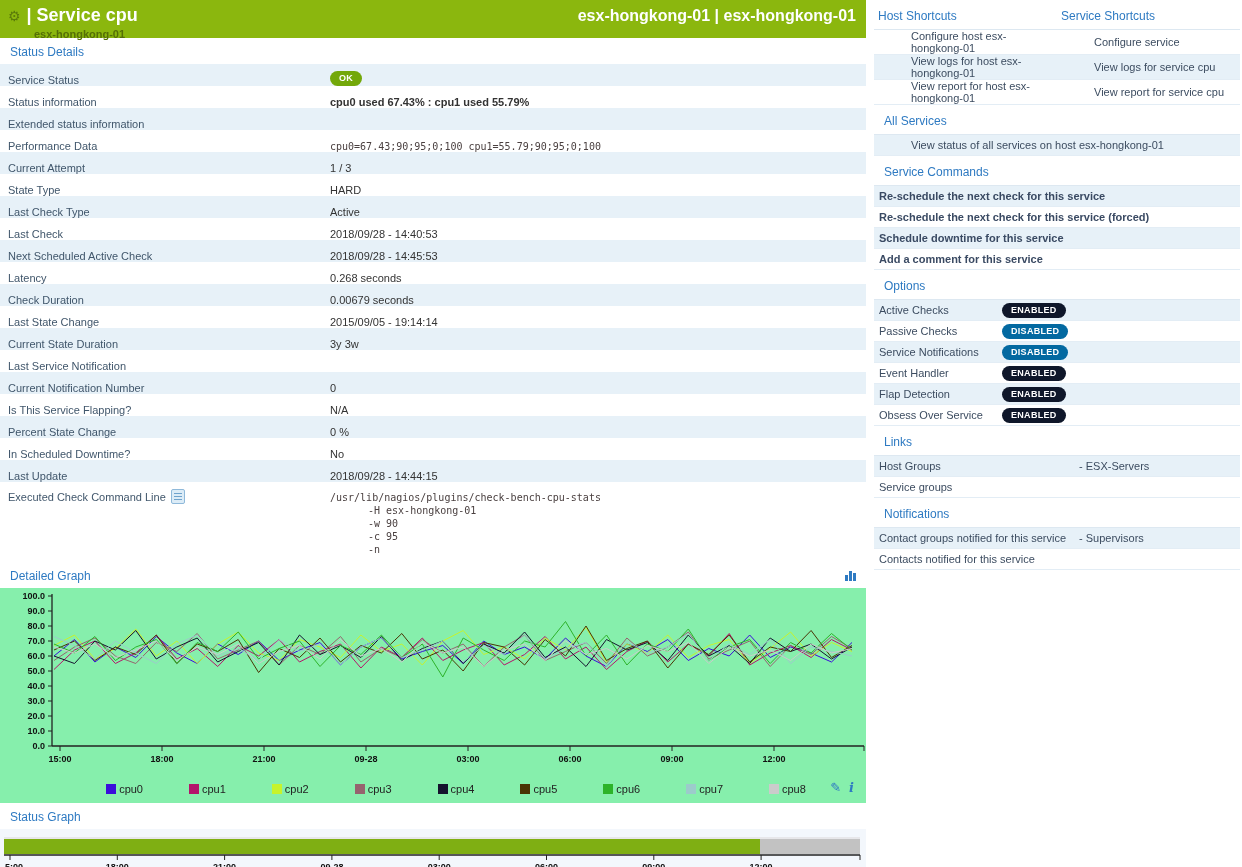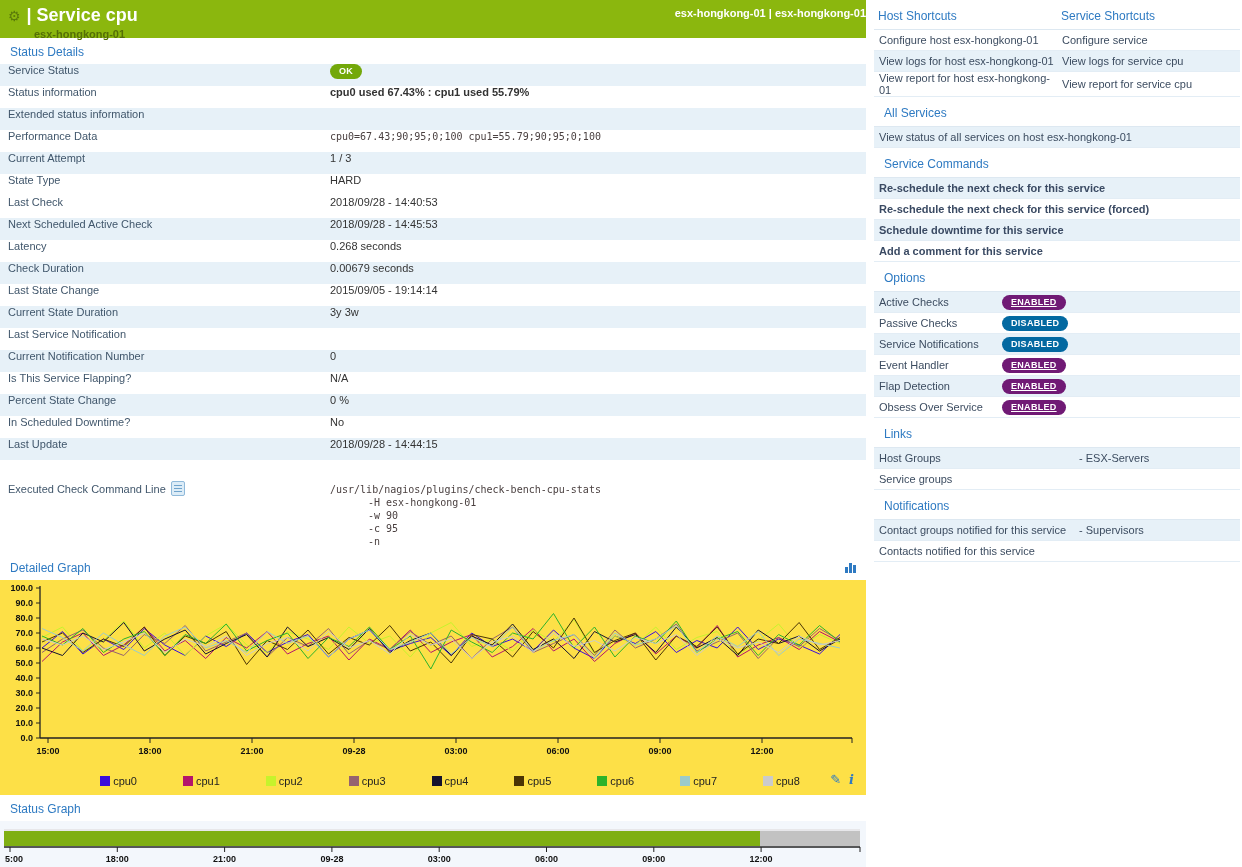--- a/index.html
+++ b/index.html
@@ -12,60 +12,60 @@
   .layout { display:flex; width:1242px; }
   .left-col { width:866px; flex:0 0 866px; }
   .right-col { flex:1; padding:0 2px 0 8px; }
 
   
   .green-bar { background:#8bb70e; color:#fff; padding:5px 8px 4px 8px; position:relative; height:38px; }
   .gb-line1 { display:flex; align-items:center; gap:6px; }
   .gear { color:#5a7a0a; font-size:14px; line-height:1; cursor:pointer; }
   .gb-title { font-size:18px; font-weight:bold; }
   .gb-sub { font-size:11px; font-weight:bold; color:#546f06; margin:2px 0 0 26px; }
-  .gb-right { position:absolute; right:0; top:7px; font-size:11px; font-weight:bold; }
+  .gb-right { position:absolute; right:10px; top:7px; font-size:16px; font-weight:bold; }
 
   
   .section-link { color:#2e7ac2; font-size:12px; text-decoration:none; cursor:pointer; }
   .sec-head { display:flex; justify-content:space-between; align-items:center; padding:7px 10px 5px 10px; }
 
   
-  .srow { display:flex; align-items:flex-start; min-height:22px; }
+  .srow { display:flex; align-items:flex-end; min-height:22px; }
   .srow.alt { background:#e7f1f8; }
-  .srow.cmdrow { align-items:flex-start; padding-top:21px; }
+  .srow.cmdrow { align-items:flex-start; padding-top:7px; }
   .slabel { width:330px; flex:0 0 330px; padding-left:8px; color:#40566b; display:flex; align-items:center; gap:5px; }
   .sval { flex:1; color:#333; }
   .sval b { color:#333; }
   .mono { font-family:"DejaVu Sans Mono", monospace; font-size:10px; color:#4a4040; }
   .pill { display:inline-block; color:#fff; font-weight:bold; font-size:9px; letter-spacing:.3px;
           padding:2px 9px 3px 9px; border-radius:10px; }
   .pill.ok { background:#73a80a; }
-  .pill.en { background:#701a75;text-decoration:underline; }
+  .pill.en { background:#0f172a; }
   .pill.dis { background:#0369a1; }
   .cmd { font-family:"DejaVu Sans Mono", monospace; font-size:10px; color:#4a4040; line-height:13px; padding:2px 0 6px 0; }
   .cmd .ind { margin-left:38px; }
   .copy-icon { width:14px; height:15px; border:1px solid #8fb9da; background:#dcecf7; border-radius:2px;
                display:inline-block; position:relative; cursor:pointer; }
   .copy-icon:before { content:""; position:absolute; left:2px; top:3px; width:8px; height:1px; background:#6fa3cc; box-shadow:0 3px 0 #6fa3cc, 0 6px 0 #6fa3cc; }
 
   
   .rp-head { padding:9px 10px 6px 10px; }
   .rp-head2 { display:flex; }
   .rp-head2 .hcell { width:50%; padding:9px 10px 6px 4px; }
   .rtable { border-top:1px solid #dde8f1; }
   .rrow { display:flex; align-items:center; min-height:21px; border-bottom:1px solid #e3edf5; }
   .rrow.alt { background:#e7f1f8; }
-  .rrow .c2 { width:50%; padding-left:5px; color:#3c4c60; cursor:pointer; }
+  .rrow .c2 { width:50%; padding-left:5px; color:#3c4c60; cursor:pointer;margin-left:32px; }
   .rrow .cmdtext { padding-left:5px; font-weight:bold; color:#3a4a63; cursor:pointer; }
   .rrow .olabel { width:128px; flex:0 0 128px; padding-left:5px; color:#3c4c60; }
   .rrow .llabel { width:205px; flex:0 0 205px; padding-left:5px; color:#3c4c60; }
   .rrow .lval { flex:1; color:#3c4c60; cursor:pointer; }
 
   
-  .graph-panel { background:#fde047; padding:2px 0 0 0; }
+  .graph-panel { background:#86efac; padding:2px 0 0 12px; }
   .legend { display:flex; justify-content:center; align-items:center; gap:12px; padding:5px 0 8px 0; position:relative; }
   .litem { display:flex; align-items:center; gap:3px; color:#222;margin-left:34px; }
   .sw { width:10px; height:10px; display:inline-block; }
   .legend-icons { position:absolute; right:12px; top:2px; display:flex; gap:8px; align-items:center; }
   .pencil { color:#2e7ac2; font-size:13px; cursor:pointer; }
   .infoi { color:#2e7ac2; font-family:"DejaVu Serif", serif; font-style:italic; font-weight:bold; font-size:13px; cursor:pointer; }
   .chart-icon { display:inline-flex; align-items:flex-end; gap:1px; cursor:pointer; }
   .chart-icon span { display:inline-block; width:3px; background:#2e7ac2; }
 
   .sg-panel { background:#f3f7fc; padding:8px 0 10px 4px; }
@@ -110,20 +110,24 @@
           <div class="slabel">Performance Data</div>
           <div class="sval"><span class="mono">cpu0=67.43;90;95;0;100 cpu1=55.79;90;95;0;100</span></div>
         </div>
         <div class="srow alt">
           <div class="slabel">Current Attempt</div>
           <div class="sval">1 / 3</div>
         </div>
         <div class="srow">
           <div class="slabel">State Type</div>
           <div class="sval">HARD</div>
+        </div>
+        <div class="srow alt">
+          <div class="slabel">Last Check Type</div>
+          <div class="sval">Active</div>
         </div>
         <div class="srow">
           <div class="slabel">Last Check</div>
           <div class="sval">2018/09/28 - 14:40:53</div>
         </div>
         <div class="srow alt">
           <div class="slabel">Next Scheduled Active Check</div>
           <div class="sval">2018/09/28 - 14:45:53</div>
         </div>
         <div class="srow">

